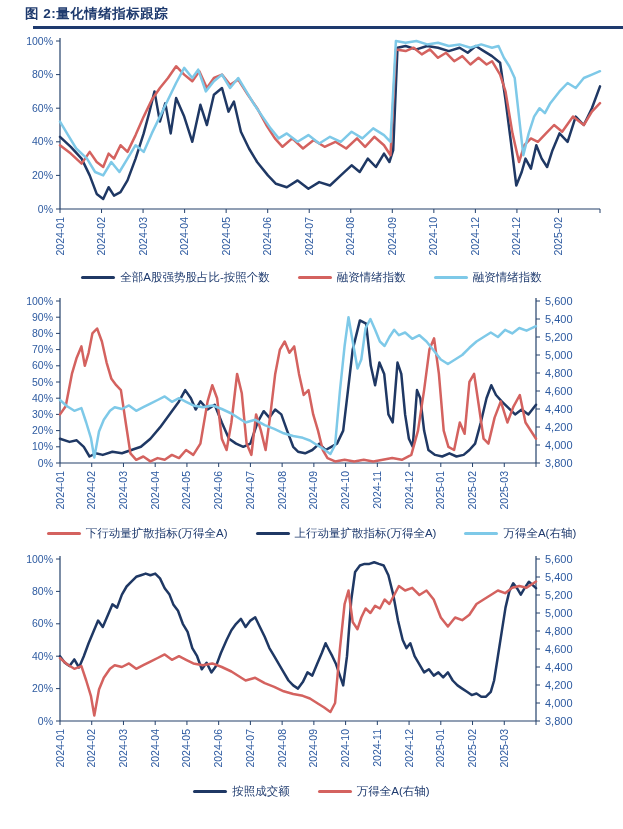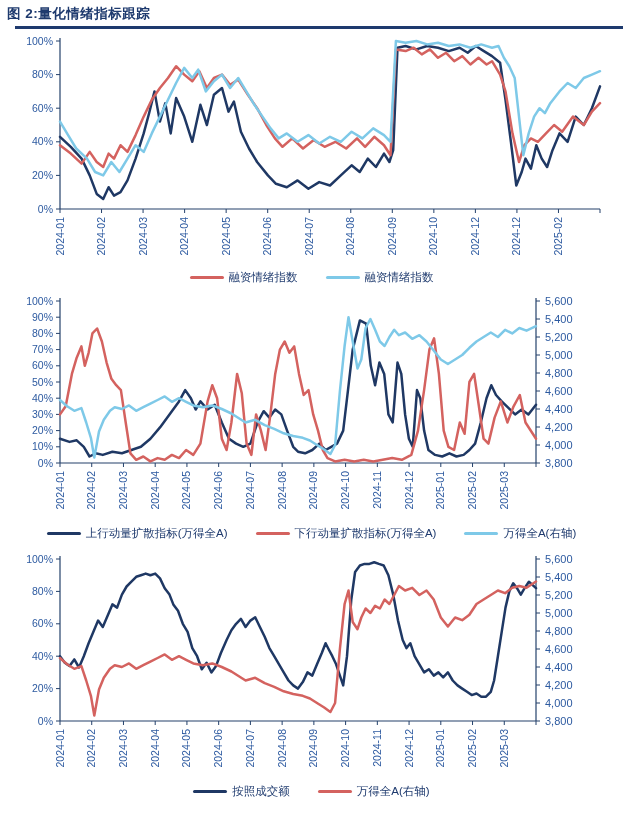--- a/index.html
+++ b/index.html
@@ -1,21 +1,21 @@
 <!DOCTYPE html>
 <html><head>
 <meta charset="utf-8">
 <style>
   html,body{margin:0;padding:0;background:#ffffff;}
   .page{
     width:623px;height:829px;box-sizing:border-box;
     font-family:"Liberation Sans","DejaVu Sans",sans-serif;
     background:#ffffff;overflow:hidden;padding-top:5px;
   }
-  header{padding:0 0 0 7px;}
+  header{padding:0 0 0 25px;}
   h1{
     margin:0;font-size:13.5px;font-weight:bold;color:#1e3a6e;
     letter-spacing:0.5px;line-height:18px;
   }
   .title-rule{height:2.5px;background:#1e3a6e;margin-top:3px;width:615px;margin-left:8px;}
   section.chart{display:block;}
   .canvas{display:block;}
   #c0{margin-top:4px;}
   #c1{margin-top:8px;}
   #c2{margin-top:8px;}
@@ -78,20 +78,24 @@
           <text x="478.88461538461536" y="184" text-anchor="end" font-size="10.5" fill="#2d5aa0" transform="rotate(-90 478.88461538461536 184)">2024-12</text>
           <line x1="516.9230769230769" y1="176" x2="516.9230769230769" y2="180" stroke="#24416b" stroke-width="1"></line>
           <text x="520.4230769230769" y="184" text-anchor="end" font-size="10.5" fill="#2d5aa0" transform="rotate(-90 520.4230769230769 184)">2024-12</text>
           <line x1="558.4615384615385" y1="176" x2="558.4615384615385" y2="180" stroke="#24416b" stroke-width="1"></line>
           <text x="561.9615384615385" y="184" text-anchor="end" font-size="10.5" fill="#2d5aa0" transform="rotate(-90 561.9615384615385 184)">2025-02</text>
           <polyline points="60.0,103.8 70.8,113.8 81.6,125.6 89.7,142.4 96.7,160.9 103.2,165.9 108.6,154.2 114.0,162.6 120.5,159.2 127.5,147.4 135.6,125.6 143.7,100.4 149.1,80.2 154.5,58.4 159.9,88.6 165.3,70.2 170.7,100.4 176.1,65.1 184.2,83.6 192.3,108.8 200.4,71.8 206.9,92.0 213.9,61.8 222.0,55.0 228.5,78.6 233.9,68.5 240.9,98.7 249.0,115.5 257.1,129.0 267.9,142.4 276.0,150.8 286.8,154.2 297.6,147.4 308.4,155.8 319.2,149.1 330.0,152.5 340.8,142.4 351.6,132.3 359.7,139.0 367.8,125.6 375.9,134.0 384.0,120.6 389.4,129.0 393.2,117.2 397.5,14.7 405.6,13.0 416.4,16.4 427.2,13.0 438.0,14.7 448.8,18.1 459.6,14.7 467.7,19.8 475.8,13.0 483.9,18.1 492.0,23.1 500.1,29.8 505.5,66.8 510.9,108.8 516.3,152.5 521.7,139.0 525.5,125.6 530.9,135.7 536.3,112.2 541.7,125.6 547.1,134.0 552.5,117.2 559.5,100.4 567.6,108.8 575.7,83.6 583.8,92.0 591.9,75.2 600.0,53.4" fill="none" stroke="#1f3864" stroke-width="2.5" stroke-linejoin="round" stroke-linecap="round"></polyline>
           <polyline points="60.0,112.2 70.8,120.6 81.6,130.6 89.7,118.9 96.7,129.0 103.2,134.0 108.6,120.6 114.0,125.6 120.5,112.2 127.5,118.9 135.6,102.1 143.7,83.6 151.8,66.8 159.9,55.0 168.0,45.0 176.1,33.2 184.2,41.6 192.3,48.3 199.3,38.2 206.9,55.0 213.9,45.0 222.0,41.6 230.1,51.7 238.2,46.6 247.9,61.8 257.1,75.2 266.3,92.0 274.9,105.4 282.5,113.8 292.2,105.4 303.0,115.5 313.8,107.1 324.6,113.8 335.4,108.8 346.2,115.5 357.0,105.4 365.1,113.8 374.3,103.8 384.0,112.2 390.5,122.2 395.9,16.4 405.6,18.1 413.7,14.7 421.8,21.4 429.9,16.4 438.0,24.8 446.1,19.8 454.2,28.2 462.3,23.1 470.4,31.5 478.5,24.8 486.6,31.5 492.0,28.2 500.1,41.6 505.5,58.4 512.5,100.4 519.0,129.0 524.4,112.2 530.9,105.4 537.9,108.8 546.0,100.4 554.1,92.0 562.2,98.7 573.0,83.6 583.8,92.0 591.9,78.6 600.0,70.2" fill="none" stroke="#d4625f" stroke-width="2.5" stroke-linejoin="round" stroke-linecap="round"></polyline>
           <polyline points="60.0,88.6 68.1,102.1 76.2,115.5 87.0,125.6 95.1,139.0 103.2,142.4 111.3,129.0 119.4,139.0 127.5,125.6 135.6,112.2 143.7,118.9 151.8,100.4 159.9,83.6 168.0,66.8 176.1,50.0 184.2,34.9 192.3,45.0 198.2,36.6 205.8,58.4 213.9,48.3 222.0,41.6 230.1,55.0 238.2,45.0 246.3,58.4 254.4,71.8 262.5,83.6 270.6,95.4 278.7,105.4 286.8,100.4 297.6,108.8 308.4,102.1 319.2,110.5 330.0,103.8 340.8,108.8 351.6,98.7 362.4,105.4 373.2,95.4 384.0,102.1 390.5,108.8 395.9,8.0 405.6,9.7 416.4,8.0 427.2,11.4 438.0,9.7 448.8,13.0 459.6,11.4 470.4,14.7 481.2,11.4 492.0,14.7 498.5,13.0 503.9,24.8 509.3,33.2 514.7,45.0 519.0,83.6 523.3,122.2 528.7,100.4 534.1,83.6 539.5,75.2 544.9,80.2 550.3,70.2 559.5,58.4 567.6,50.0 575.7,55.0 583.8,45.0 591.9,41.6 600.0,38.2" fill="none" stroke="#7ec9e8" stroke-width="2.5" stroke-linejoin="round" stroke-linecap="round"></polyline>
         </svg></div>
     <div class="legend" id="lg0">
+        <span class="li">
+          <span class="sw" style="background: rgb(31, 56, 100);"></span>
+          <span class="lt">全部A股强势股占比-按照个数</span>
+        </span>
         <span class="li">
           <span class="sw" style="background: rgb(212, 98, 95);"></span>
           <span class="lt">融资情绪指数</span>
         </span>
         <span class="li">
           <span class="sw" style="background: rgb(126, 201, 232);"></span>
           <span class="lt">融资情绪指数</span>
         </span>
       </div>
   </section>
@@ -173,26 +177,26 @@
           <line x1="472.53333333333336" y1="168" x2="472.53333333333336" y2="172" stroke="#24416b" stroke-width="1"></line>
           <text x="476.03333333333336" y="176" text-anchor="end" font-size="10.5" fill="#2d5aa0" transform="rotate(-90 476.03333333333336 176)">2025-02</text>
           <line x1="504.26666666666665" y1="168" x2="504.26666666666665" y2="172" stroke="#24416b" stroke-width="1"></line>
           <text x="507.76666666666665" y="176" text-anchor="end" font-size="10.5" fill="#2d5aa0" transform="rotate(-90 507.76666666666665 176)">2025-03</text>
           <polyline points="60.0,143.7 69.5,146.9 76.7,145.3 83.8,151.8 89.5,161.5 95.7,158.3 102.8,159.9 112.4,156.7 121.9,158.3 131.4,155.0 140.9,151.8 150.4,143.7 160.0,132.4 169.5,119.4 179.0,106.4 185.2,95.1 190.9,103.2 195.7,114.5 200.4,106.4 207.6,114.5 214.7,109.7 221.8,127.5 229.0,143.7 236.1,148.6 243.3,151.8 250.4,148.6 257.5,127.5 263.7,116.2 269.4,122.6 275.2,114.5 281.3,119.4 287.1,135.6 293.2,151.8 298.0,156.7 305.1,158.3 312.3,155.0 319.4,148.6 325.6,155.0 331.3,151.8 337.0,148.6 343.2,135.6 348.0,95.1 352.7,54.6 359.9,25.4 366.1,28.7 370.8,70.8 375.1,90.2 379.4,67.6 384.2,78.9 388.4,119.4 392.7,127.5 397.5,67.6 401.3,78.9 405.1,119.4 408.9,143.7 412.7,151.8 417.0,95.1 420.3,103.2 424.1,135.6 428.4,155.0 435.1,159.9 442.2,161.5 449.4,158.3 456.5,161.5 463.6,159.9 469.4,155.0 475.1,148.6 480.8,127.5 486.5,103.2 491.3,90.2 496.0,100.0 501.7,106.4 508.4,112.9 515.1,119.4 521.7,114.5 528.4,119.4 536.0,109.7" fill="none" stroke="#1f3864" stroke-width="2.5" stroke-linejoin="round" stroke-linecap="round"></polyline>
           <polyline points="60.0,119.4 65.7,111.3 71.9,78.9 76.7,62.7 81.4,51.4 84.8,70.8 88.6,57.8 92.4,38.4 97.1,33.5 101.9,46.5 106.6,67.6 111.4,83.8 116.2,90.2 120.9,95.1 125.7,127.5 130.4,158.3 136.2,164.8 143.3,161.5 150.4,166.4 157.6,163.1 164.7,164.8 171.9,159.9 179.0,163.1 186.1,155.0 193.3,159.9 200.4,148.6 207.6,106.4 212.3,90.2 217.1,103.2 221.8,143.7 226.6,155.0 231.4,127.5 237.1,78.9 241.8,98.3 246.6,148.6 251.4,159.9 256.1,119.4 260.9,135.6 265.6,155.0 270.4,119.4 275.2,78.9 279.9,54.6 284.7,46.5 289.4,57.8 294.2,51.4 299.0,78.9 303.7,100.0 308.5,95.1 313.2,119.4 318.0,135.6 322.8,155.0 327.5,163.1 335.1,166.4 344.6,164.8 354.2,166.4 363.7,164.8 373.2,166.4 382.7,164.8 392.2,163.1 401.8,164.8 411.3,159.9 418.0,135.6 424.1,95.1 429.4,54.6 434.1,43.3 438.9,78.9 443.7,135.6 448.4,151.8 454.1,155.0 459.8,127.5 464.6,138.8 469.4,87.0 474.1,78.9 478.9,111.3 483.6,143.7 488.4,148.6 494.6,122.6 500.8,106.4 507.4,127.5 513.6,111.3 519.8,100.0 525.5,127.5 536.0,143.7" fill="none" stroke="#d4625f" stroke-width="2.5" stroke-linejoin="round" stroke-linecap="round"></polyline>
           <polyline points="60.0,105.0 67.1,111.3 74.3,115.8 81.4,113.1 86.2,127.5 90.9,142.8 94.3,162.6 99.0,136.5 103.8,124.8 110.0,115.8 114.7,112.2 121.9,114.0 129.0,110.4 136.2,115.8 143.3,112.2 150.4,108.6 157.6,105.0 164.7,101.4 171.9,106.8 179.0,103.2 186.1,106.8 193.3,110.4 202.8,112.2 212.3,110.4 221.8,114.0 231.4,118.5 238.5,123.0 245.6,127.5 255.2,124.8 264.7,130.2 274.2,133.8 283.7,138.3 293.2,141.0 302.8,142.8 309.9,145.5 317.0,150.0 324.2,154.5 330.4,159.0 335.1,150.0 339.9,96.0 344.6,51.0 348.5,22.2 352.7,46.5 357.5,73.5 361.3,64.5 365.6,33.0 370.4,24.0 375.1,34.8 379.9,46.5 384.6,51.0 389.4,42.0 394.2,34.8 398.9,40.2 405.1,37.5 412.2,43.8 419.4,40.2 426.5,46.5 433.7,55.5 440.8,64.5 447.9,69.0 455.1,64.5 462.2,60.0 469.4,52.8 476.5,46.5 483.6,42.0 490.8,37.5 497.9,42.0 505.1,34.8 512.2,38.4 519.3,33.0 526.5,35.7 536.0,31.2" fill="none" stroke="#7ec9e8" stroke-width="2.5" stroke-linejoin="round" stroke-linecap="round"></polyline>
         </svg></div>
     <div class="legend" id="lg1">
         <span class="li">
+          <span class="sw" style="background: rgb(212, 98, 95);"></span>
+          <span class="lt">下行动量扩散指标(万得全A)</span>
+        </span>
+        <span class="li">
           <span class="sw" style="background: rgb(31, 56, 100);"></span>
           <span class="lt">上行动量扩散指标(万得全A)</span>
-        </span>
-        <span class="li">
-          <span class="sw" style="background: rgb(212, 98, 95);"></span>
-          <span class="lt">下行动量扩散指标(万得全A)</span>
         </span>
         <span class="li">
           <span class="sw" style="background: rgb(126, 201, 232);"></span>
           <span class="lt">万得全A(右轴)</span>
         </span>
       </div>
   </section>
 
   <section class="chart">
     <div class="canvas" id="c2"><svg width="623" height="228" viewBox="0 0 623 228">

